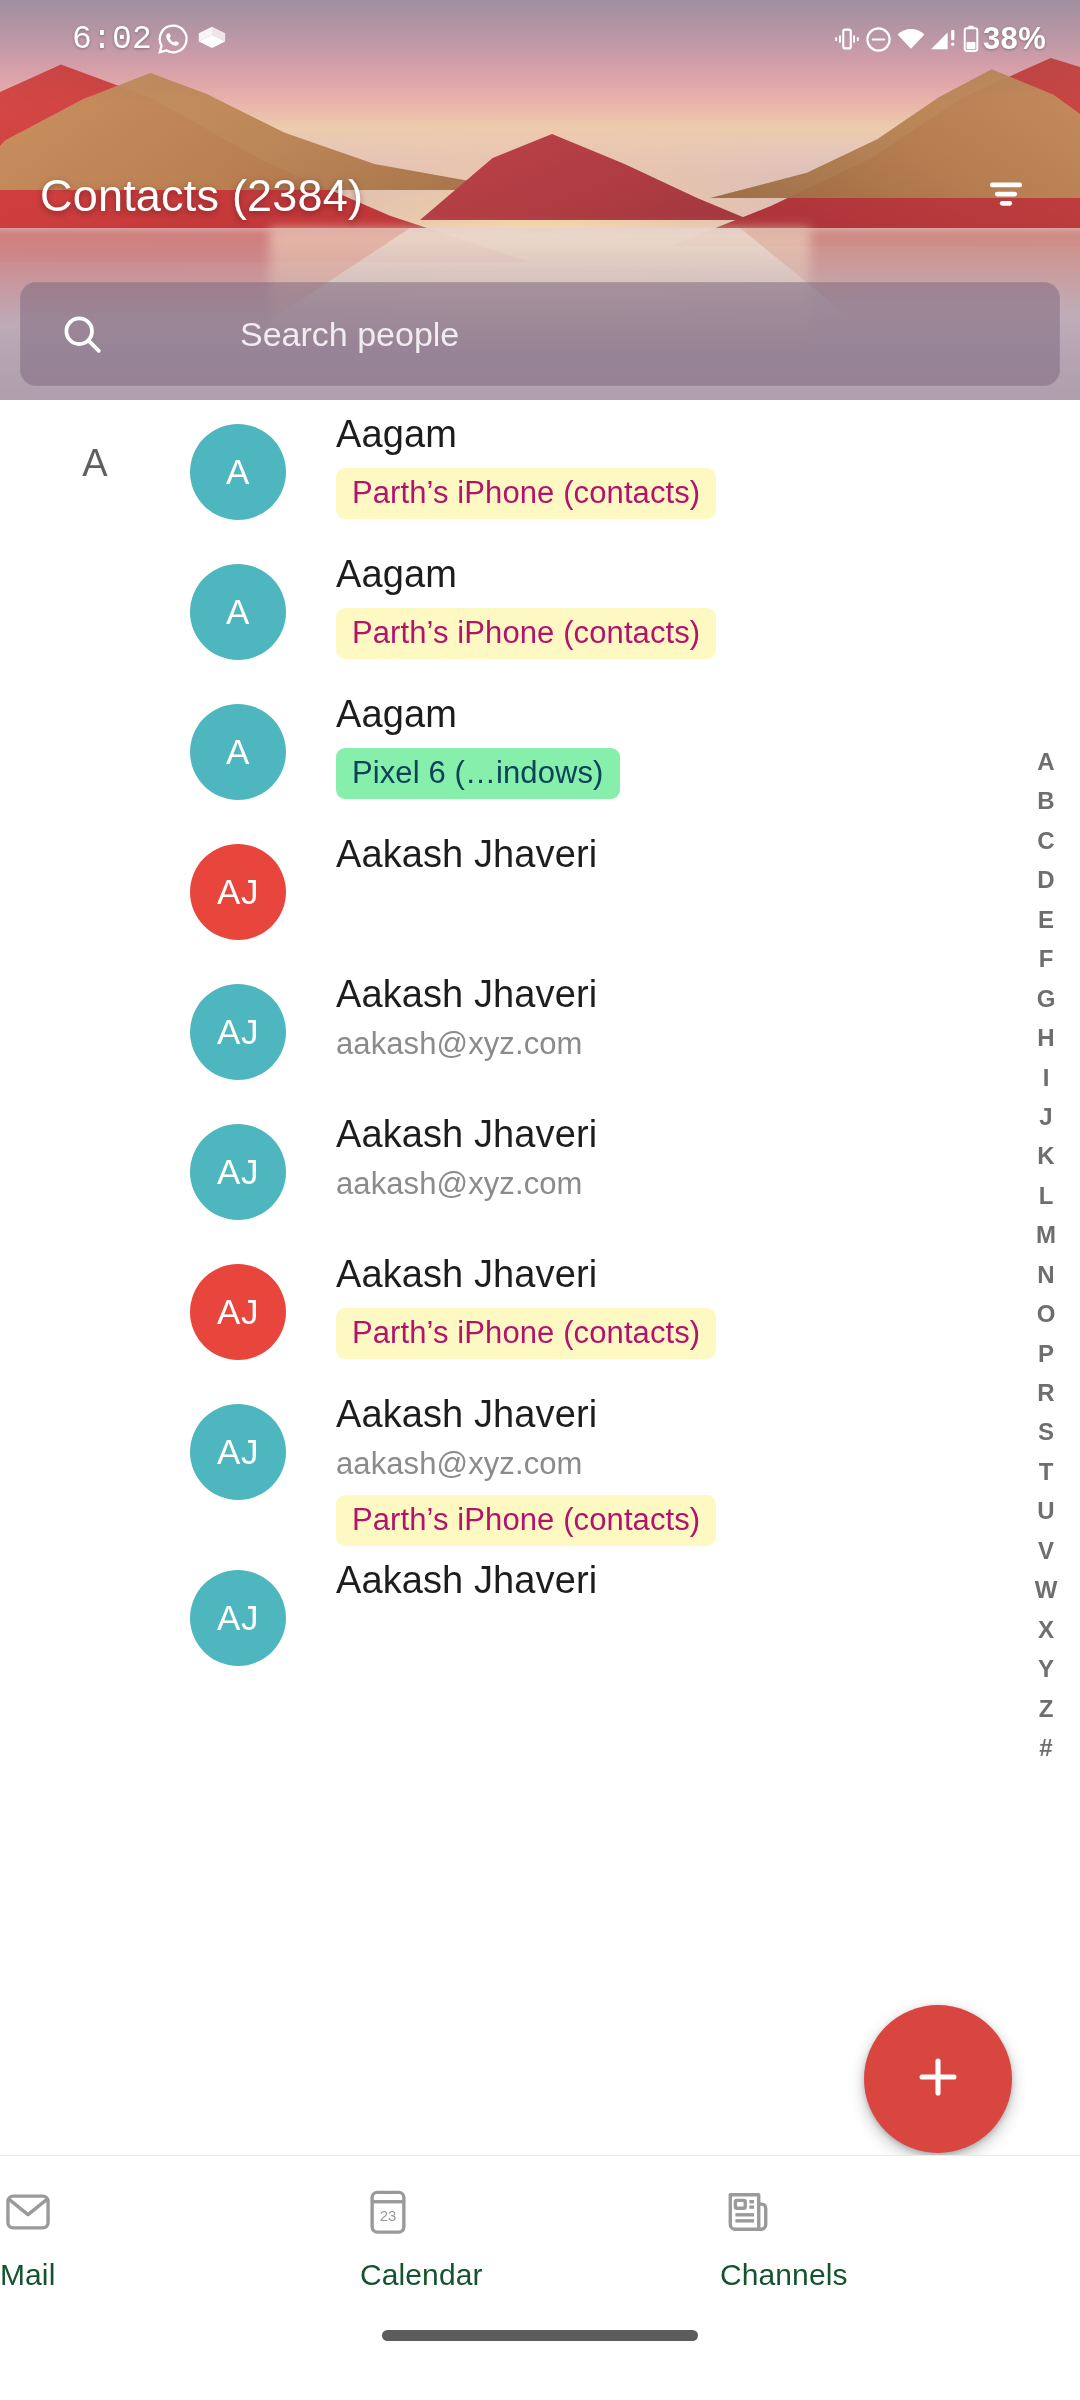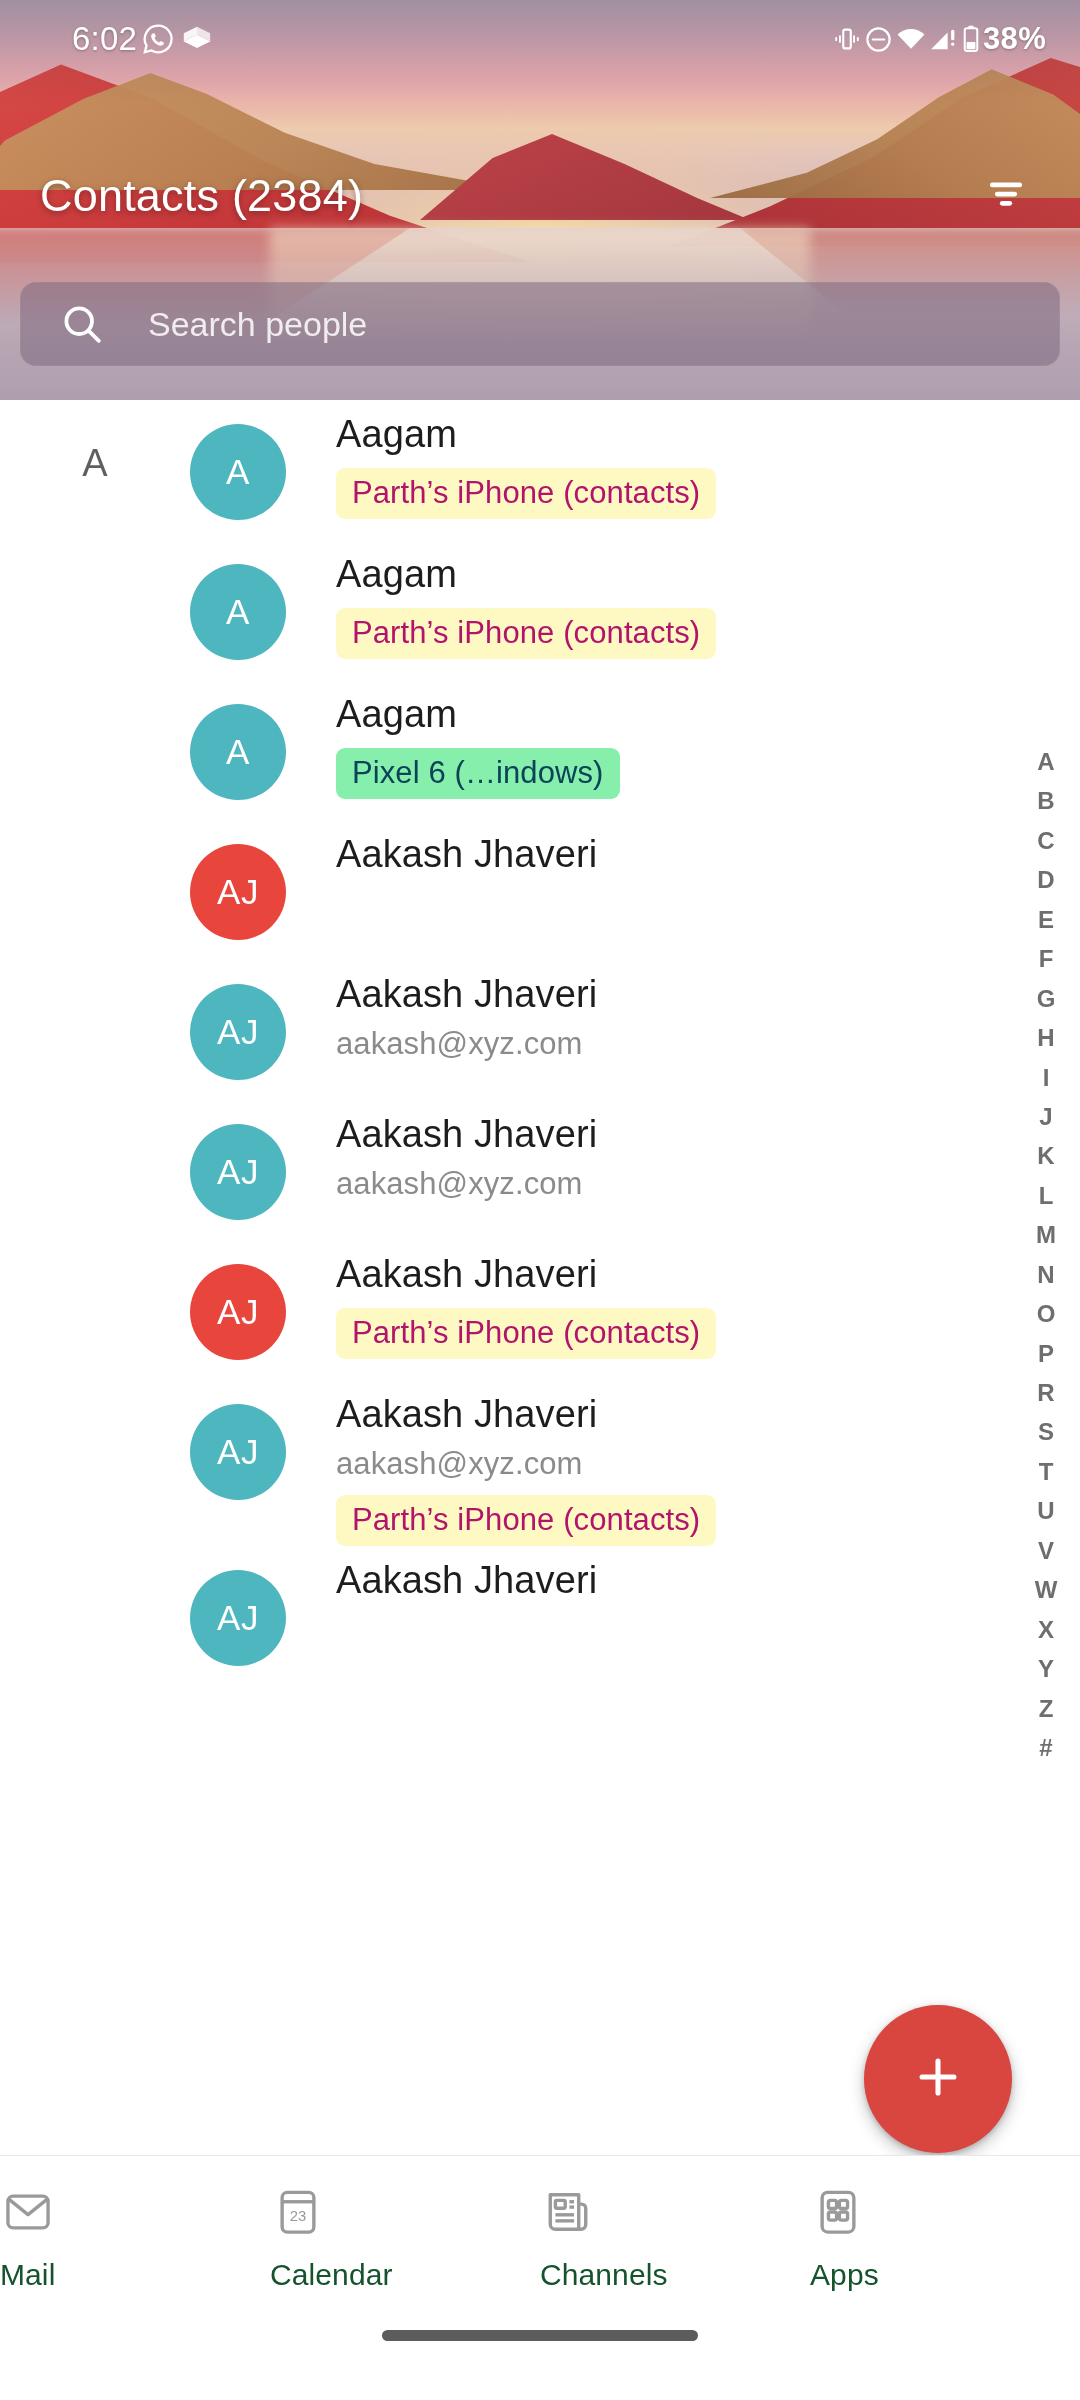--- a/index.html
+++ b/index.html
@@ -105,21 +105,21 @@
     position:absolute; left:0; top:0; width:1080px; height:400px;
     background:linear-gradient(to bottom, rgba(45,25,45,.26) 0%, rgba(45,25,45,.07) 26%, rgba(40,25,45,.05) 60%, rgba(40,25,45,.14) 100%);
   }
 
   
   #statusbar {
     position:absolute; left:0; top:0; width:1080px; height:78px;
     display:flex; align-items:center; justify-content:space-between;
     padding:0 34px 0 0; z-index:6;
   }
-  .sb-left { display:flex; align-items:center; gap:4px; padding-left:72px; }
+  .sb-left { display:flex; align-items:center; gap:4px; padding-left:72px;font-family:Liberation Mono, monospace; }
   .sb-time {
     color:#fff; font-size:33px; letter-spacing:.2px;
     text-shadow:0 1px 3px rgba(0,0,0,.3);
   }
   .sb-right { display:flex; align-items:center; gap:1px; }
   .sb-pct { color:#fff; font-size:31px; font-weight:700; text-shadow:0 1px 3px rgba(0,0,0,.3); letter-spacing:.3px; }
   .sicon { display:block; }
 
   
   #titlerow {
@@ -128,25 +128,26 @@
     padding:0 44px 0 40px; z-index:6;
   }
   #page-title {
     color:#ffffff; font-size:45px; letter-spacing:.2px;
     text-shadow:0 2px 6px rgba(0,0,0,.35);
   }
   #filter-btn { width:60px; height:60px; display:flex; align-items:center; justify-content:center; }
 
   
   #searchbar {
-    position:absolute; left:20px; top:282px; width:1040px; height:84px;
+    position:absolute; left:20px; top:282px; width:1040px; height:104px;
     background:rgba(122,101,122,.52);
     border-radius:16px;
     display:flex; align-items:center; z-index:6;
     box-shadow:inset 0 0 0 1px rgba(255,255,255,.06);
+    justify-content:space-between;
   }
   #search-icon { margin-left:38px; display:flex; }
   #search-input {
     border:0; background:transparent; outline:none;
     color:#ffffff; font-size:34px;
     font-family:"Liberation Sans","DejaVu Sans",sans-serif;
     margin-left:42px; width:820px; padding:0;
   }
   #search-input::placeholder { color:#f0ecef; opacity:1; }
 
@@ -456,27 +457,15 @@
         <rect x="6.6" y="7" width="4.2" height="3.4" rx=".6"></rect>
         <line x1="12.6" y1="7.6" x2="14.6" y2="7.6"></line>
         <line x1="12.6" y1="9.9" x2="14.6" y2="9.9"></line>
         <line x1="6.6" y1="13.2" x2="14.6" y2="13.2"></line>
         <line x1="6.6" y1="15.8" x2="14.6" y2="15.8"></line>
       </svg>
     </span>
     <span class="navlabel">Channels</span>
   </div>
 
-  <div class="navitem">
-    <span>
-      <svg width="56" height="56" viewBox="0 0 24 24" fill="none" stroke="#9a9a9a" stroke-width="1.45">
-        <rect x="5.2" y="3.6" width="13.6" height="17" rx="2.4"></rect>
-        <rect x="7.9" y="7.0" width="3.5" height="3.5" rx=".9"></rect>
-        <rect x="12.6" y="7.0" width="3.5" height="3.5" rx=".9"></rect>
-        <rect x="7.9" y="12.0" width="3.5" height="3.5" rx=".9"></rect>
-        <rect x="12.6" y="12.0" width="3.5" height="3.5" rx=".9"></rect>
-      </svg>
-    </span>
-    <span class="navlabel">Apps</span>
-  </div>
 </div>
 
 <div id="gesture"></div>
 
 </body></html>

